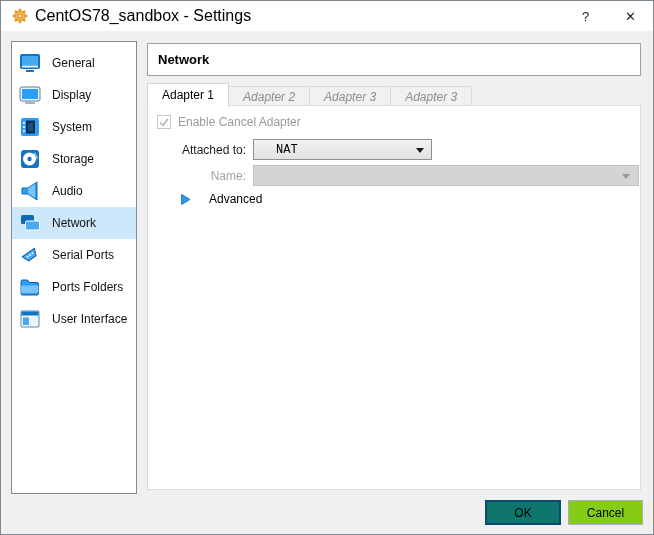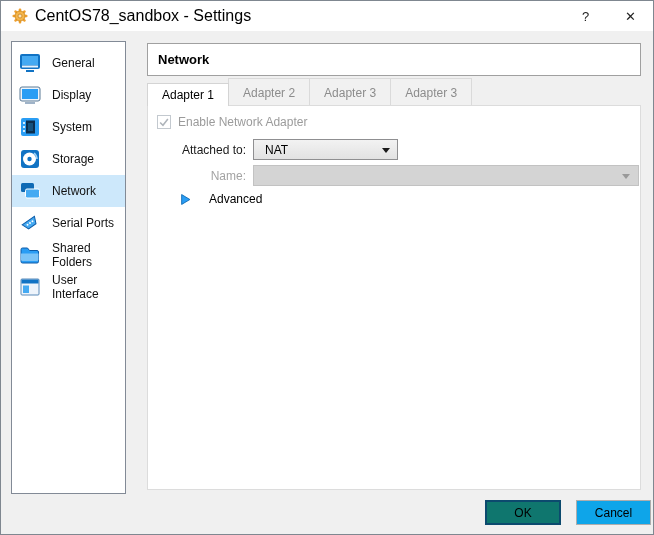--- a/index.html
+++ b/index.html
@@ -20,21 +20,21 @@
   .titlebar .title { margin-left: 7px; color: #000; font-size: 16px; }
   .titlebar-buttons { position: absolute; right: 0; top: 0; height: 30px; display: flex; }
   .tb-btn {
     width: 45px; height: 30px; display: flex; align-items: center; justify-content: center;
     color: #222; font-size: 13px; cursor: default; background: transparent; border: 0;
     font-family: "Liberation Sans", sans-serif;
   }
 
   
   .sidebar {
-    position: absolute; left: 10px; top: 40px; width: 115px; height: 453px;
+    position: absolute; left: 10px; top: 40px; width: 126px; height: 453px;
     background: #ffffff; border: 1px solid #828a96; padding-top: 5px;
   }
   .side-item {
     height: 32px; display: flex; align-items: center; cursor: default;
   }
   .side-item.selected { background: #cde8fb; }
   .side-item .icon { width: 24px; height: 24px; margin-left: 6px; flex: 0 0 24px; display: inline-flex; }
   .side-item .lbl { margin-left: 10px; color: #111; }
 
   
@@ -48,22 +48,22 @@
   
   .tabs { position: absolute; left: 146px; top: 82px; height: 23px; display: flex; align-items: flex-end; }
   .tab {
     padding: 0 14px; display: flex; align-items: center; cursor: default; white-space: nowrap;
   }
   .tab.active {
     height: 23px; background: #ffffff; color: #000;
     border: 1px solid #d4d4d4; border-bottom: none; position: relative; z-index: 2;
   }
   .tab.inactive {
-    height: 28px; background: #f1f1f1; color: #8c8c8c;
-    border: 1px solid #dadada; border-bottom: none; margin-left: -1px;
+    height: 20px; background: #f1f1f1; color: #8c8c8c;
+    border: 1px solid #dadada; border-bottom: none; margin-left: -1px; font-style: italic;
   }
 
   
   .pane {
     position: absolute; left: 146px; top: 104px; width: 494px; height: 385px;
     background: #ffffff; border: 1px solid #dcdcdc; z-index: 1;
   }
 
   .chk-row { position: absolute; left: 9px; top: 9px; display: flex; align-items: center; }
   .checkbox {
@@ -73,23 +73,23 @@
   .chk-row .lbl { margin-left: 7px; color: #9b9b9b; }
 
   .form-label { position: absolute; width: 96px; text-align: right; }
   .lbl-attached { left: 2px; top: 37px; color: #1a1a1a; }
   .lbl-name { left: 2px; top: 63px; color: #a3a3a3; }
 
   .combo {
     position: absolute; height: 21px; display: flex; align-items: center;
   }
   .combo-attached {
-    left: 105px; top: 33px; width: 145px;
+    left: 105px; top: 33px; width: 179px;
     background: linear-gradient(#f2f2f2, #e2e2e2); border: 1px solid #8f8f91;
-    color: #000; padding-left: 11px;
+    color: #000; padding-left: 22px; font-family: Liberation Mono, monospace;
   }
   .combo-attached .arrow {
     position: absolute; right: 7px; top: 8px;
     border-left: 4px solid transparent; border-right: 4px solid transparent;
     border-top: 5px solid #1a1a1a;
   }
   .combo-name {
     left: 105px; top: 59px; width: 386px;
     background: #d4d4d4; border: 1px solid #c2c2c2; color: #8a8a8a; padding-left: 5px;
   }
@@ -108,21 +108,21 @@
     position: absolute; height: 25px; font-size: 12px; color: #000;
     display: flex; align-items: center; justify-content: center; cursor: default;
     font-family: "Liberation Sans", sans-serif;
   }
   .btn-ok {
     left: 484px; top: 499px; width: 76px;
     background: #0f766e; border: 2px solid #0c4a6e;
   }
   .btn-cancel {
     left: 567px; top: 499px; width: 75px;
-    background: #0ea5e9; border: 1px solid #adadad; margin-left: 8px;
+    background: #84cc16; border: 1px solid #adadad;
   }
 </style>
 </head>
 <body>
 
 <div class="window">
 
   <div class="titlebar">
     <span class="app-icon">
       <svg viewBox="0 0 16 16" width="16" height="16">
@@ -187,20 +187,29 @@
         <svg viewBox="0 0 24 24">
             <rect x="3" y="3" width="18" height="18" rx="3" fill="#1173c4"></rect>
             <circle cx="11.5" cy="12" r="6.5" fill="#ffffff"></circle>
             <circle cx="11.5" cy="12" r="2.2" fill="#1173c4"></circle>
             <path d="M16 6 a8 8 0 0 1 3 6" stroke="#9fd2f8" stroke-width="1.6" fill="none"></path>
           </svg>
       </span>
       <span class="lbl">Storage</span>
     </div>
 
+    <div class="side-item">
+      <span class="icon">
+        <svg viewBox="0 0 24 24">
+            <path d="M4 9 L10 9 L19 3 L19 21 L10 15 L4 15 Z" fill="#2a9df4" stroke="#0f6ab4"></path>
+            <path d="M10 9.5 L17 5 L17 19 L10 14.5 Z" fill="#7cc4f7"></path>
+          </svg>
+      </span>
+      <span class="lbl">Audio</span>
+    </div>
 
     <div class="side-item selected">
       <span class="icon">
         <svg viewBox="0 0 24 24">
             <rect x="3" y="4" width="13" height="9" rx="1.5" fill="#0f6ab4"></rect>
             <rect x="7.5" y="10" width="14" height="9" rx="1.5" fill="#45aaf2" stroke="#ffffff"></rect>
           </svg>
       </span>
       <span class="lbl">Network</span>
     </div>
@@ -220,21 +229,21 @@
     </div>
 
 
     <div class="side-item">
       <span class="icon">
         <svg viewBox="0 0 24 24">
             <path d="M3 6.5 a1.5 1.5 0 0 1 1.5 -1.5 h5 l2 2.5 h7.5 a1.5 1.5 0 0 1 1.5 1.5 v9.5 a1.5 1.5 0 0 1 -1.5 1.5 h-14.5 a1.5 1.5 0 0 1 -1.5 -1.5 z" fill="#2a9df4" stroke="#0d5ba8"></path>
             <path d="M3 10.5 h17.5 v6 a1.5 1.5 0 0 1 -1.5 1.5 h-14.5 a1.5 1.5 0 0 1 -1.5 -1.5 z" fill="#7cc4f7"></path>
           </svg>
       </span>
-      <span class="lbl">Shared Folders</span>
+      <span class="lbl">Ports Folders</span>
     </div>
 
     <div class="side-item">
       <span class="icon">
         <svg viewBox="0 0 24 24">
             <rect x="3" y="4" width="18" height="16" rx="1" fill="#eef4fb" stroke="#5a8ab8"></rect>
             <rect x="3.5" y="4.5" width="17" height="4" fill="#1173c4"></rect>
             <rect x="5" y="10.5" width="6" height="7.5" fill="#45aaf2"></rect>
           </svg>
       </span>
@@ -253,21 +262,21 @@
   </div>
 
   <div class="pane">
 
     <div class="chk-row">
       <span class="checkbox">
         <svg width="12" height="12" viewBox="0 0 14 14">
           <polyline points="2.5,7.5 5.8,10.8 11.5,3.5" fill="none" stroke="#aeb4ba" stroke-width="1.8"></polyline>
         </svg>
       </span>
-      <span class="lbl">Enable Network Adapter</span>
+      <span class="lbl">Enable Cancel Adapter</span>
     </div>
 
     <div class="form-label lbl-attached">Attached to:</div>
     <div class="combo combo-attached">
       <span>NAT</span>
       <span class="arrow"></span>
     </div>
 
     <div class="form-label lbl-name">Name:</div>
     <div class="combo combo-name">

